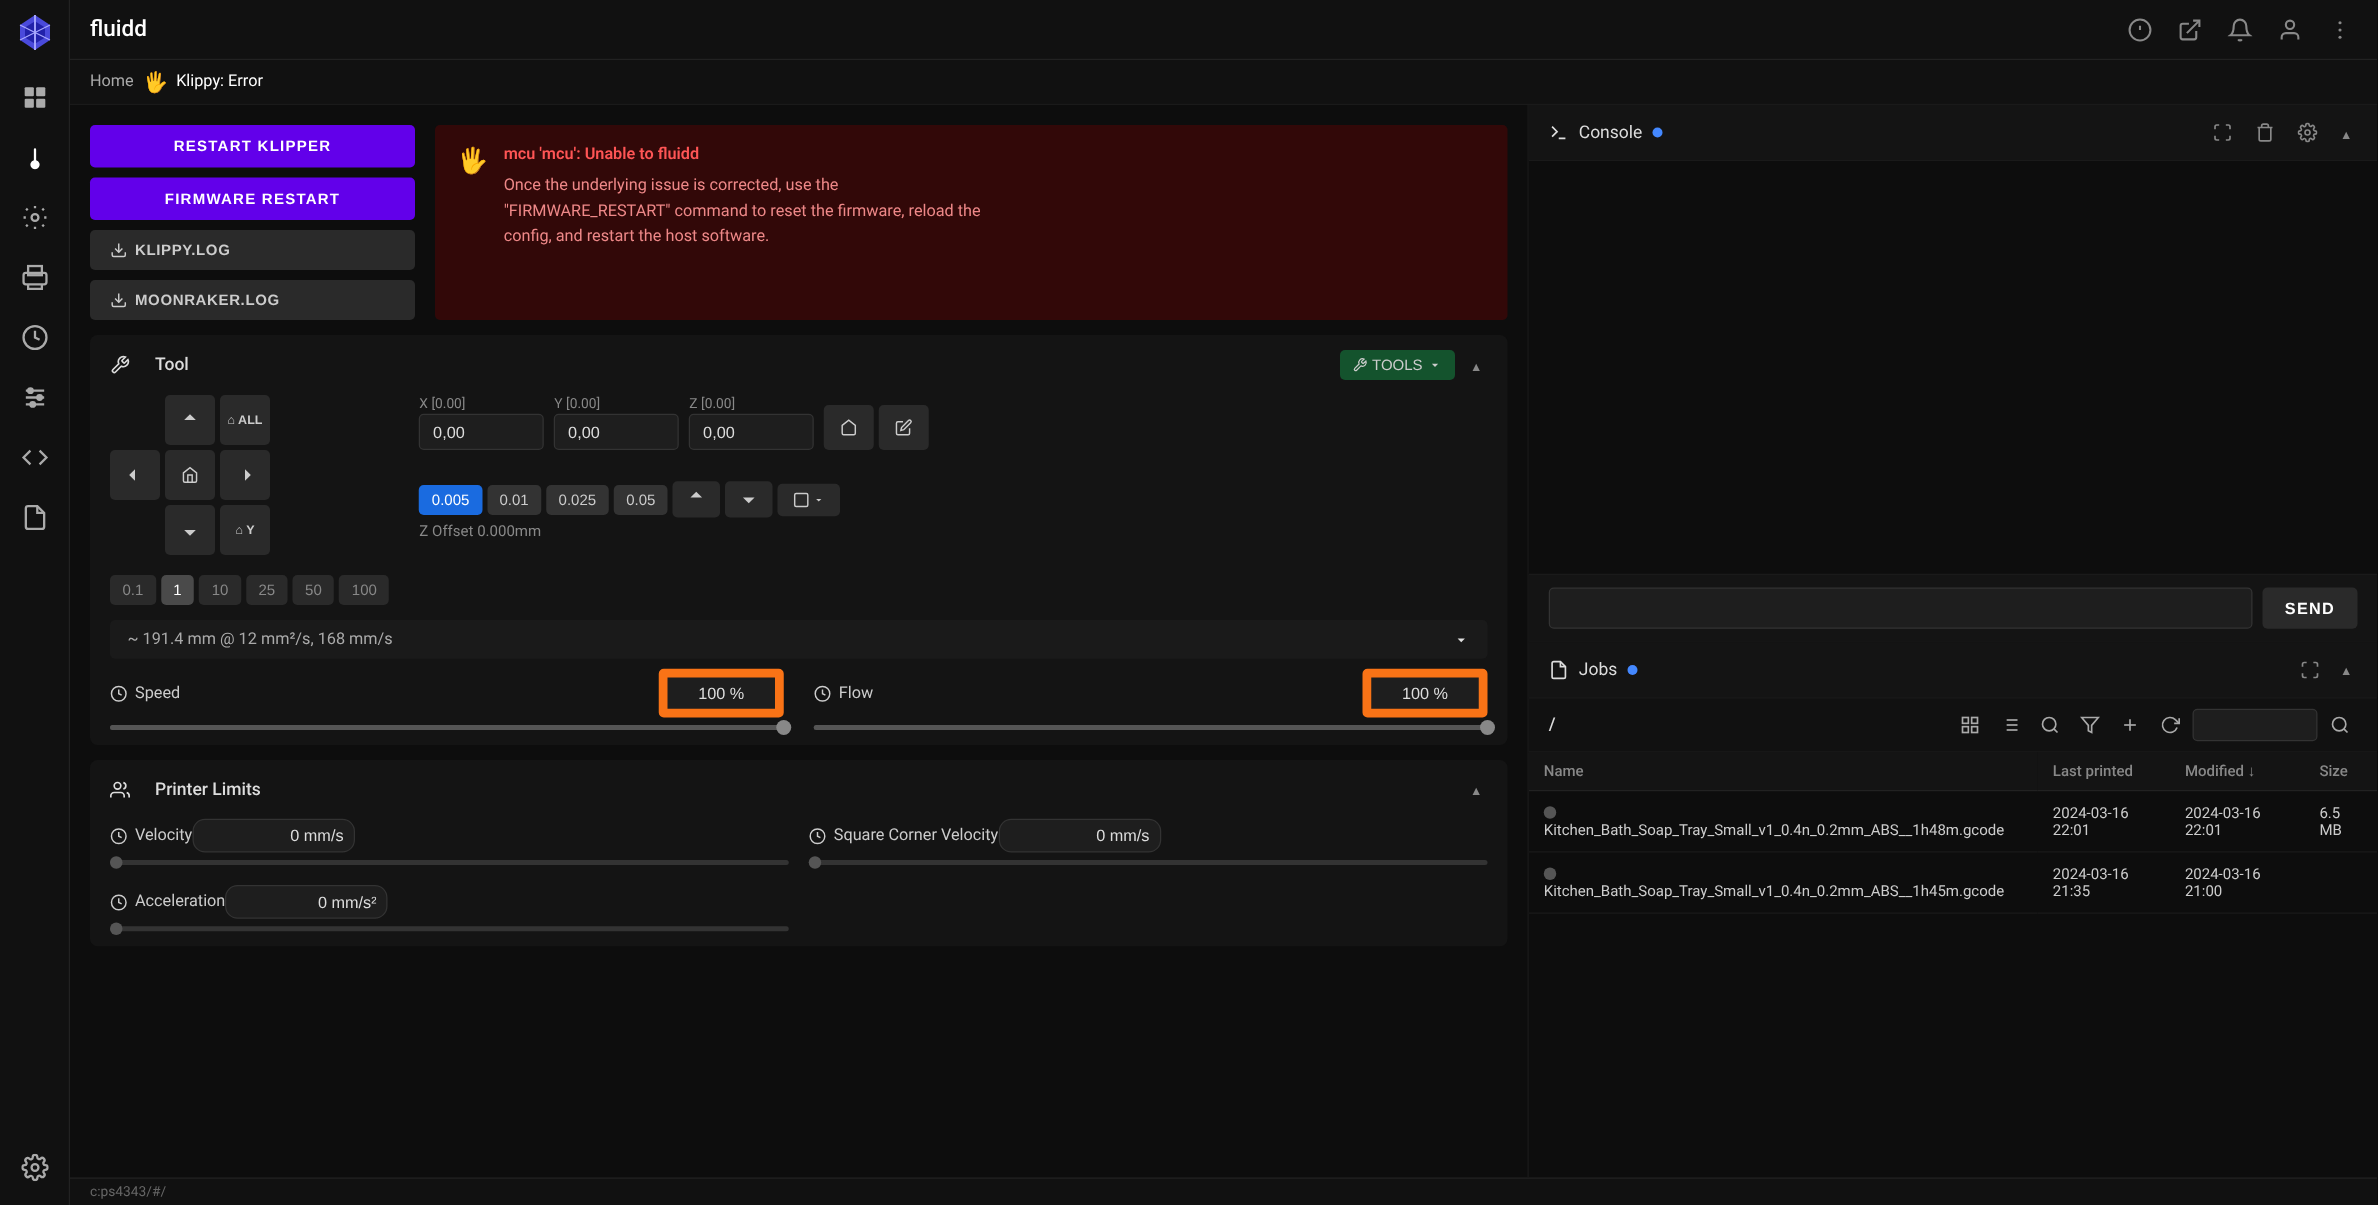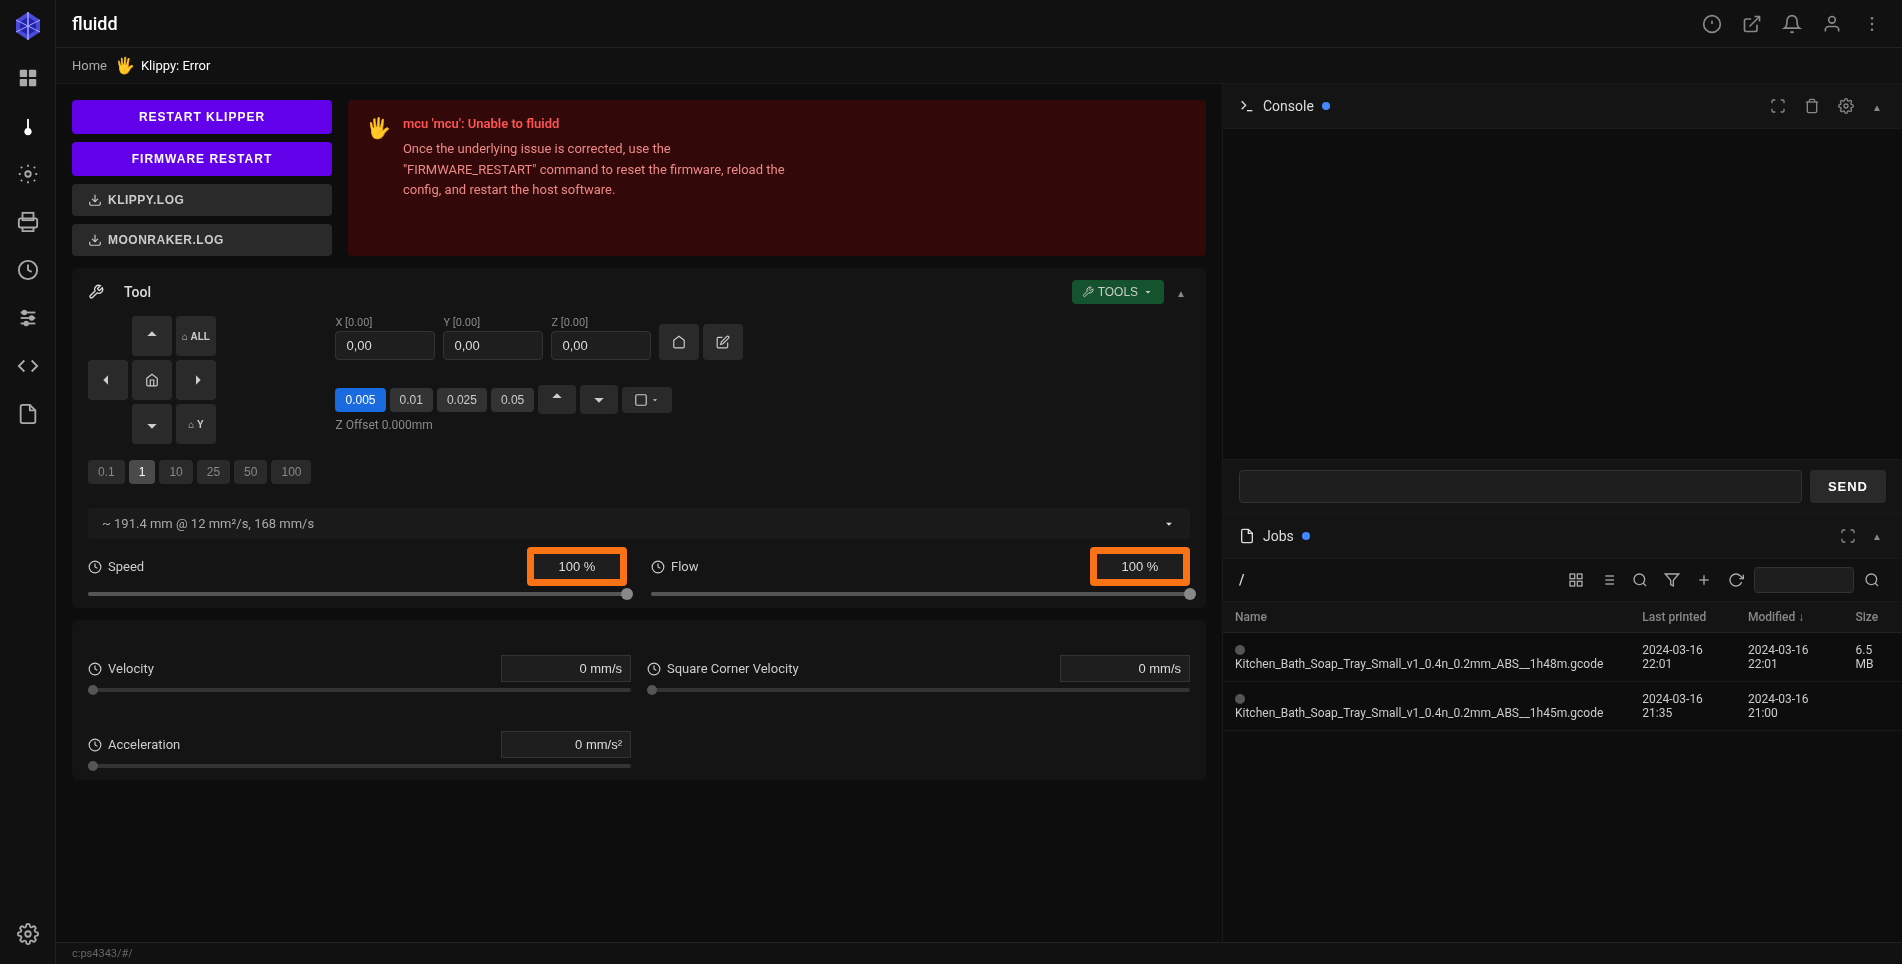--- a/index.html
+++ b/index.html
@@ -333,21 +333,21 @@
     .step-btn.active { background: #4a4a4a; color: #fff; }
 
     
     .extrusion-info {
       display: flex;
       align-items: center;
       justify-content: space-between;
       background: #1a1a1a;
       border-radius: 4px;
       padding: 8px 14px;
-      margin-top: 24px;
+      margin-top: 12px;
       cursor: pointer;
     }
     .extrusion-text { color: #aaa; font-size: 13px; }
 
     
     .speed-flow-row {
       display: flex;
       gap: 24px;
       margin-top: 8px;
     }
@@ -407,34 +407,32 @@
       gap: 16px;
     }
     .limit-item {
       display: flex;
       flex-direction: column;
       gap: 6px;
     }
     .limit-header {
       display: flex;
       align-items: center;
-      justify-content: space-between;
-      margin-top: 23px;
     }
     .limit-label {
       display: flex;
       align-items: center;
       gap: 6px;
       color: #ccc;
       font-size: 13px;
     }
     .limit-input {
       background: #1e1e1e;
       border: 1px solid #333;
-      border-radius: 0;
+      border-radius: 10px;
       color: #ddd;
       padding: 5px 8px;
       width: 130px;
       font-size: 13px;
       text-align: right;
     }
     .limit-slider {
       width: 100%;
       height: 4px;
       background: #333;
@@ -959,20 +957,34 @@
             </div>
             <div class="slider-track">
               <div class="slider-fill" style="width:100%;"></div>
               <div class="slider-thumb" style="left:100%;"></div>
             </div>
           </div>
         </div>
       </div>
 
       <div class="section-card">
+        <div class="section-header">
+          <div class="section-title">
+            <svg width="16" height="16" viewBox="0 0 24 24" fill="none" stroke="currentColor" stroke-width="2">
+                <path d="M17 21v-2a4 4 0 0 0-4-4H5a4 4 0 0 0-4 4v2"></path>
+                <circle cx="9" cy="7" r="4"></circle>
+                <path d="M23 21v-2a4 4 0 0 0-3-3.87"></path>
+                <path d="M16 3.13a4 4 0 0 1 0 7.75"></path>
+              </svg>
+            <span>Printer Limits</span>
+          </div>
+          <button class="icon-btn">
+            <span class="chevron-up"></span>
+          </button>
+        </div>
         <div class="printer-limits-grid">
 
           <div class="limit-item">
             <div class="limit-header">
               <div class="limit-label">
                 <svg width="14" height="14" viewBox="0 0 24 24" fill="none" stroke="currentColor" stroke-width="2">
                     <circle cx="12" cy="12" r="10"></circle>
                     <polyline points="12 6 12 12 16 14"></polyline>
                   </svg>
                 <span>Velocity</span>

